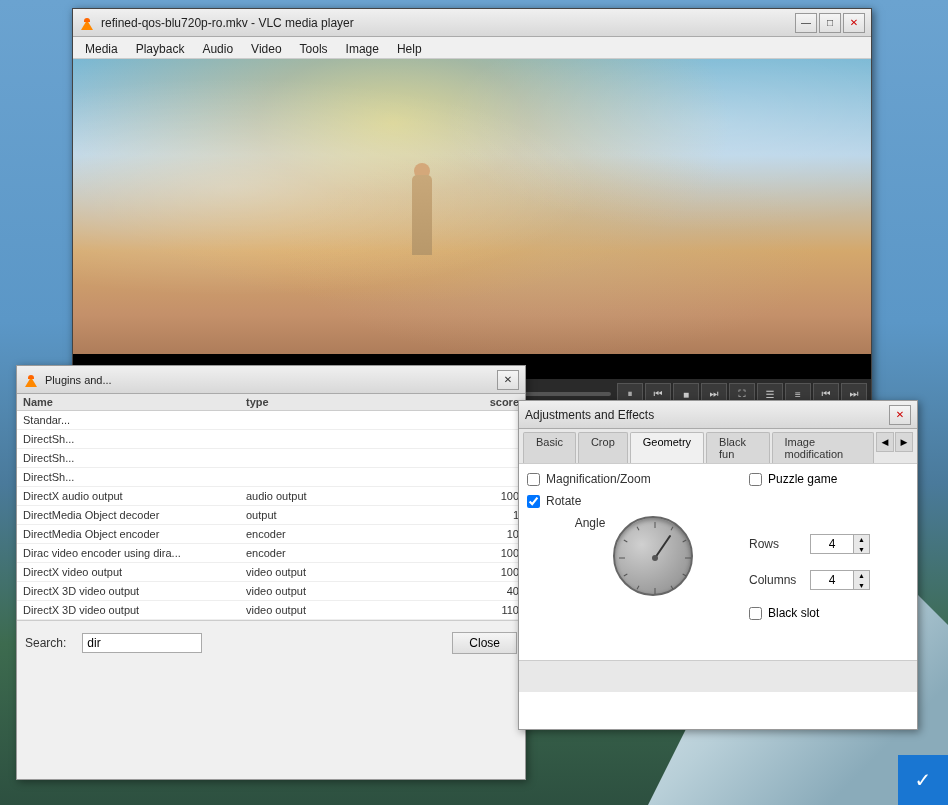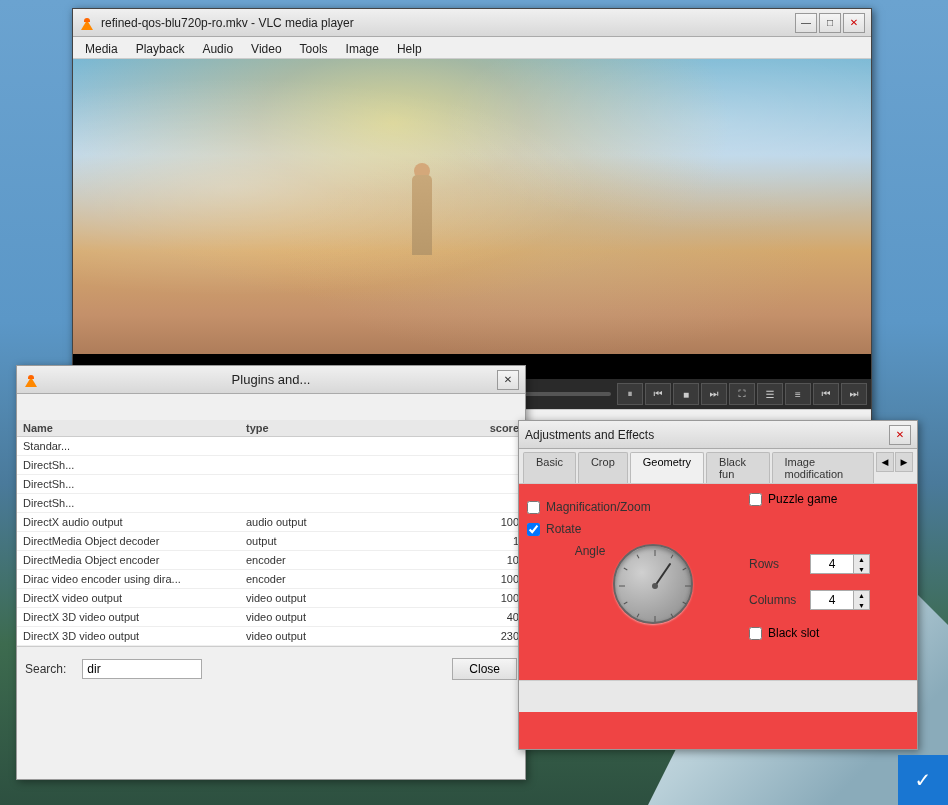--- a/index.html
+++ b/index.html
@@ -248,23 +248,22 @@
     .plugins-titlebar {
       background: linear-gradient(180deg, #f0f0f0, #d8d8d8);
       height: 28px;
       display: flex;
       align-items: center;
       padding: 0 6px;
       border-bottom: 1px solid #aaa;
     }
     .plugins-title-text {
       flex: 1;
-      font-size: 13px;
+      font-size: 11px;
       color: #222;
-      text-align: center;
     }
     .plugins-list {
       overflow-y: auto;
       flex: 1;
       background: #fff;
     }
     .plugin-row {
       display: flex;
       padding: 3px 6px;
       font-size: 11px;
@@ -307,25 +306,25 @@
       padding: 3px 16px;
       background: linear-gradient(180deg, #f5f5f5, #e0e0e0);
       border: 1px solid #aaa;
       font-size: 12px;
       cursor: pointer;
     }
 
     
     .effects-window {
       position: absolute;
-      top: 420px;
+      top: 400px;
       left: 518px;
       width: 400px;
       height: 330px;
-      background: #ef4444;
+      background: #ffffff;
       border: 1px solid #999;
       box-shadow: 2px 2px 8px rgba(0,0,0,0.4);
     }
     .effects-titlebar {
       background: linear-gradient(180deg, #f0f0f0, #d8d8d8);
       height: 28px;
       display: flex;
       align-items: center;
       padding: 0 6px;
       border-bottom: 1px solid #aaa;
@@ -396,21 +395,20 @@
       font-size: 9px;
     }
     .effects-body {
       display: flex;
       padding: 8px;
       gap: 12px;
       height: calc(100% - 28px - 38px - 34px - 32px);
     }
     .effects-left {
       flex: 1;
-      margin-top: 8px;
     }
     .effects-right {
       width: 160px;
     }
     .checkbox-row {
       display: flex;
       align-items: center;
       gap: 6px;
       margin-bottom: 8px;
       font-size: 12px;
@@ -517,21 +515,20 @@
     }
 
     .column-headers {
       display: flex;
       padding: 2px 6px;
       background: #e8e8e8;
       border-bottom: 1px solid #ccc;
       font-size: 11px;
       font-weight: bold;
       color: #444;
-      margin-top: 26px;
     }
   </style>
 </head>
 <body>
 
 <div class="bg"></div>
 <div class="bg-mountain"></div>
 
 <div class="vlc-window">
 
@@ -654,21 +651,21 @@
       <div class="plugin-col-num">100</div>
     </div>
     <div class="plugin-row">
       <div class="plugin-col">DirectX 3D video output</div>
       <div class="plugin-col">video output</div>
       <div class="plugin-col-num">40</div>
     </div>
     <div class="plugin-row">
       <div class="plugin-col">DirectX 3D video output</div>
       <div class="plugin-col">video output</div>
-      <div class="plugin-col-num">230</div>
+      <div class="plugin-col-num">110</div>
     </div>
   </div>
 
   <div class="plugins-footer">
     <span class="search-label">Search:</span>
     <input class="search-input" type="text" value="dir" style="">
     <button class="close-btn">Close</button>
   </div>
 </div>
 

